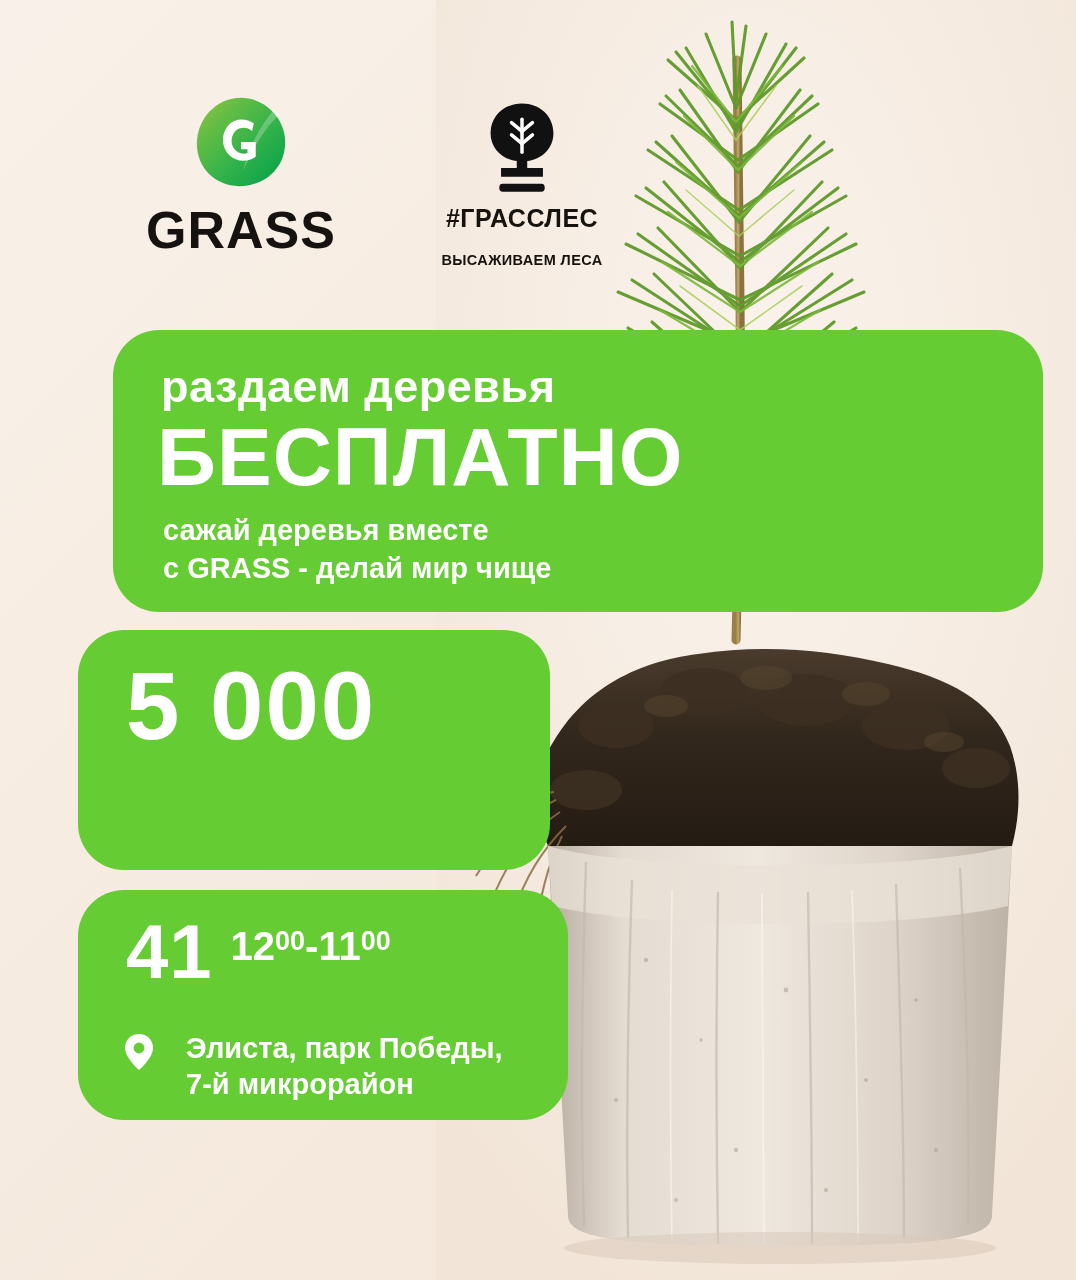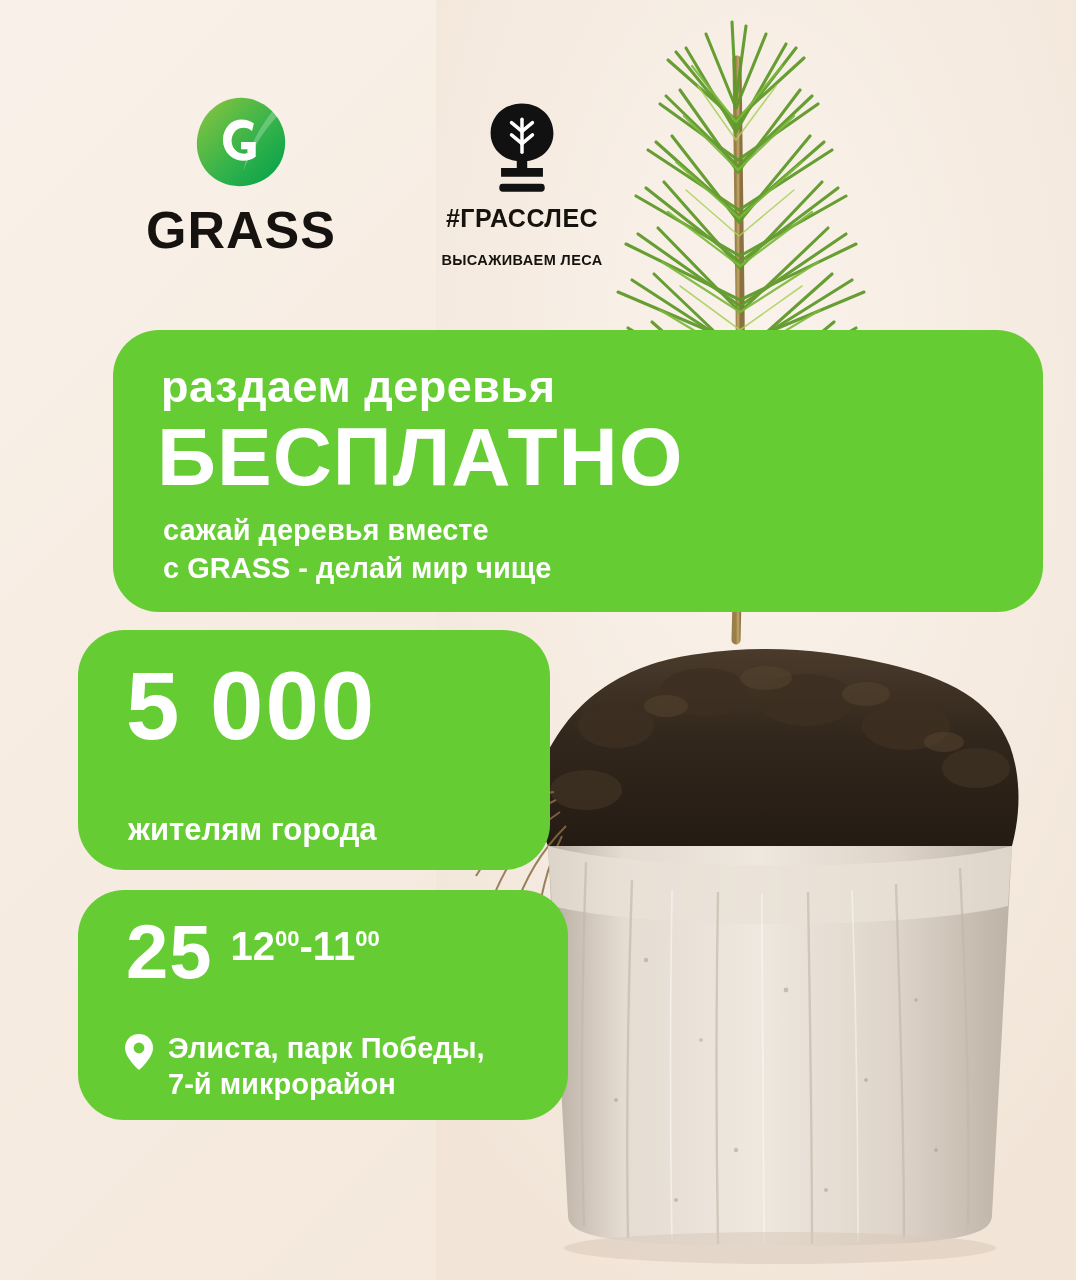--- a/index.html
+++ b/index.html
@@ -193,21 +193,21 @@
   }
   .when-time {
     margin-top: 4px;
     font-size: 40px;
     font-weight: bold;
     line-height: 1;
     display: flex;
     align-items: flex-start;
   }
   .when-time sup {
-    font-size: 22px;
+    font-size: 27px;
     line-height: 1;
     position: relative;
     top: 2px;
     font-weight: bold;
   }
   .place-row {
     position: absolute;
     left: 46px;
     top: 140px;
     display: flex;
@@ -218,20 +218,21 @@
     width: 30px;
     height: 38px;
     flex: 0 0 auto;
     margin-top: 3px;
   }
   .place-text {
     font-size: 29px;
     font-weight: bold;
     line-height: 1.25;
     white-space: pre-line;
+    margin-left: 18px;
   }
 </style>
 </head>
 <body>
 
 <div class="poster">
 
   <svg class="photo" viewBox="0 0 640 1280" preserveAspectRatio="xMidYMid slice">
     <defs>
       <linearGradient id="potG" x1="0" y1="0" x2="1" y2="0">
@@ -472,26 +473,25 @@
 
   <div class="card card-free">
     <div class="line-small">раздаем деревья</div>
     <div class="line-big">БЕСПЛАТНО</div>
     <div class="sub">сажай деревья вместе
 с GRASS - делай мир чище</div>
   </div>
 
   <div class="card card-count">
     <div class="num">5 000</div>
-    <div class="word2">жителям города</div>
   </div>
 
   <div class="card card-when">
     <div class="when-row">
-      <div class="when-day">25</div>
+      <div class="when-day">41</div>
       <div class="when-right">
         <div class="when-time">
           <span>12</span>
             <sup>00</sup>
             <span>-</span>
             <span>11</span>
             <sup>00</sup>
         </div>
       </div>
     </div>

